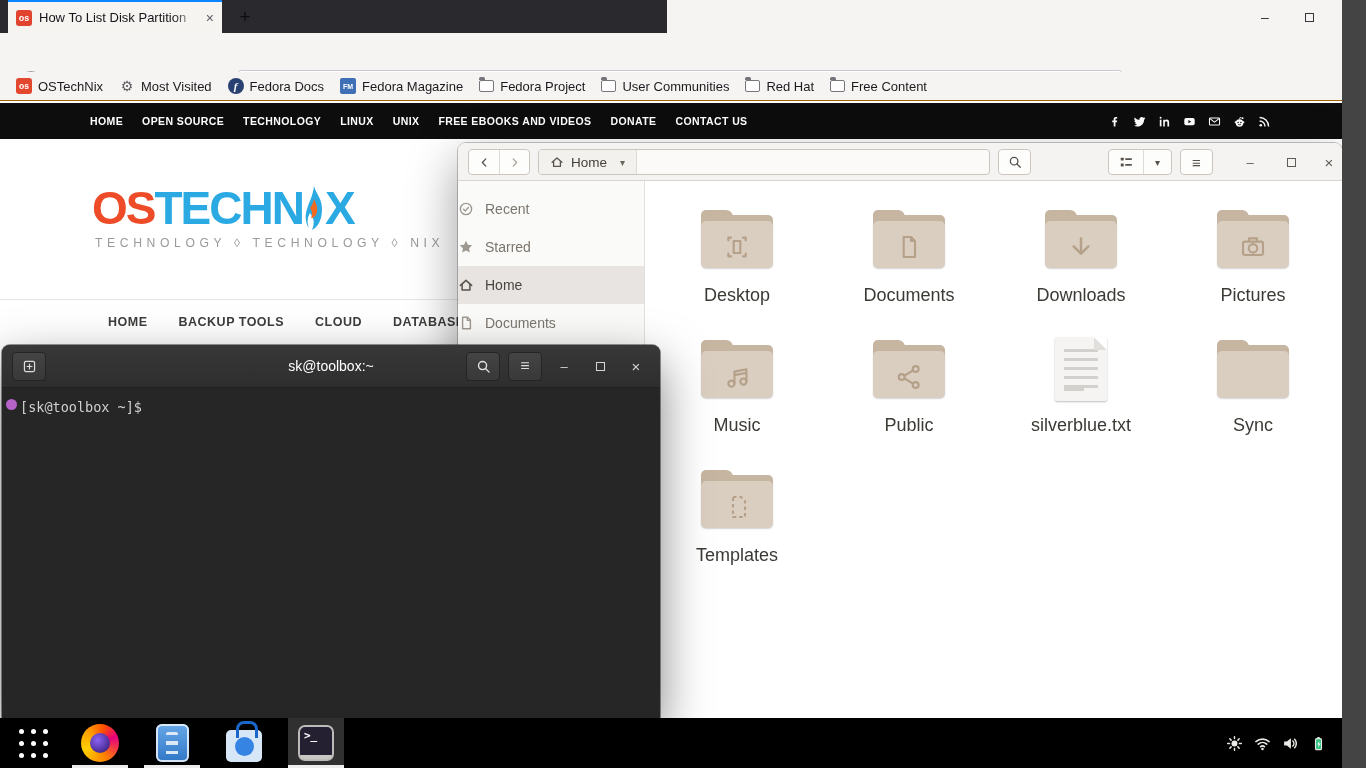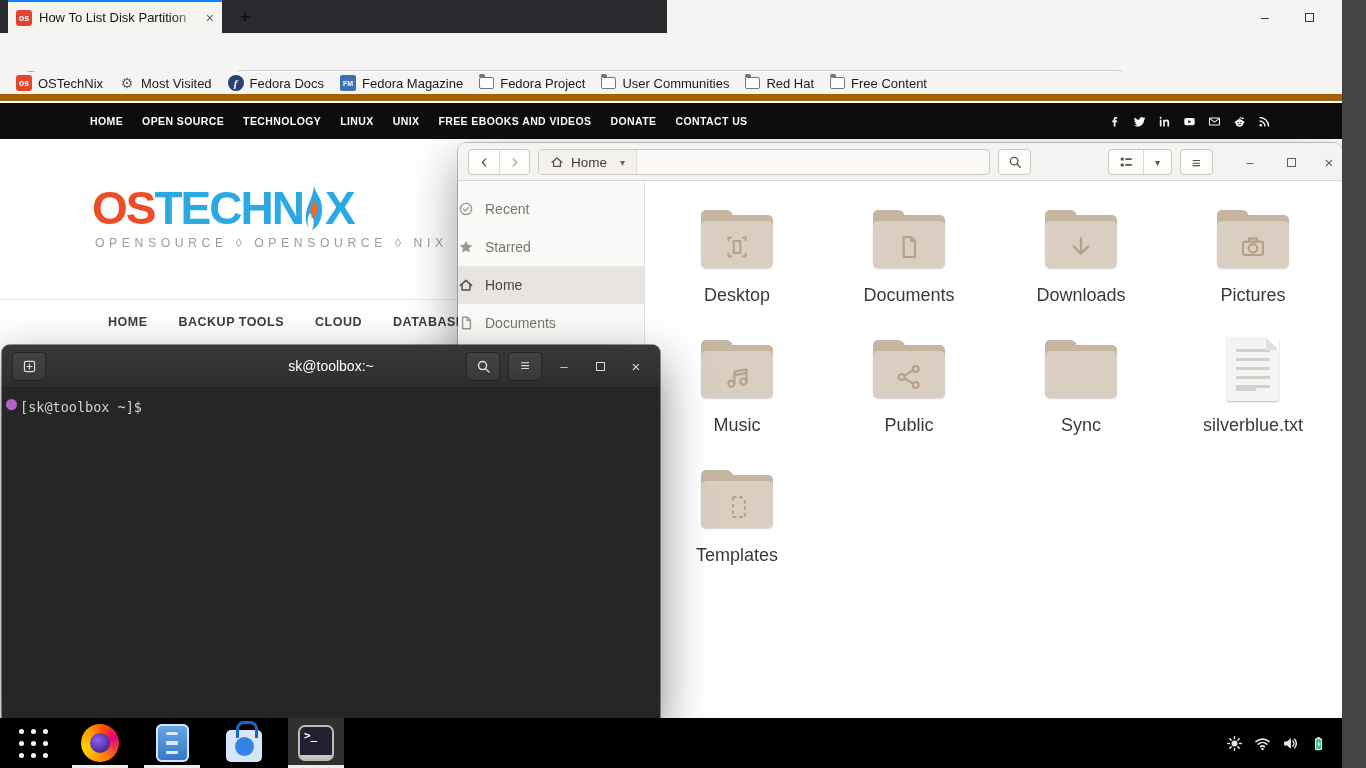--- a/index.html
+++ b/index.html
@@ -46,21 +46,21 @@
   .ri-lib{position:absolute;left:1228px;top:37px}
   .ri-side{position:absolute;left:1262px;top:37px}
   .ri-acct{position:absolute;left:1296px;top:37px}
   .ri-acct::after{content:"";position:absolute;right:2px;top:2px;width:7px;height:7px;
                   border-radius:50%;background:#30b5ff}
   .ri-sep{position:absolute;left:1330px;top:42px;width:1px;height:20px;background:#d4d4d9}
   .ri-menu{position:absolute;left:1334px;top:37px;font-size:19px;color:#3f3f44}
   .ri{position:relative}
 
   .ff-bm{position:absolute;left:0;top:72px;width:1366px;height:29px;background:#f5f4f2;
-         border-bottom:7px solid #a16207;display:flex;align-items:center;padding-left:8px}
+         border-bottom:1px solid #a16207;display:flex;align-items:center;padding-left:8px}
   .bm-item{display:flex;align-items:center;gap:6px;padding:2px 8px;border-radius:2px;
            font-size:13px;color:#1b1b1f;white-space:nowrap}
   .bm-ic{width:16px;height:16px;display:flex;align-items:center;justify-content:center;flex:none;position:relative}
   .bm-ic[data-icon="os"]{background:#e3472e;border-radius:3px}
   .bm-ic[data-icon="os"]::before{content:"os";color:#fff;font-size:8.5px;font-weight:700}
   .bm-ic[data-icon="gear"]::before{content:"⚙";font-size:14px;color:#5d5d63}
   .bm-ic[data-icon="fedora"]{background:#294172;border-radius:50%}
   .bm-ic[data-icon="fedora"]::before{content:"f";color:#fff;font-weight:700;font-size:11px;
       font-family:"Liberation Serif",serif;font-style:italic}
   .bm-ic[data-icon="fm"]{background:#3f6fb4;border-radius:2px}
@@ -544,21 +544,21 @@
 
       <div class="logo">
         <div class="logo-row">
           <span class="logo-txt logo-os">OS</span>
             <span class="logo-txt logo-techn">TECHN</span>
             <svg class="logo-flame" viewBox="0 0 20 46">
               <use href="#i-flame"></use>
             </svg>
             <span class="logo-txt logo-x">X</span>
         </div>
-        <div class="logo-tagline">OPENSOURCE ◊ OPENSOURCE ◊ NIX</div>
+        <div class="logo-tagline">TECHNOLOGY ◊ TECHNOLOGY ◊ NIX</div>
       </div>
 
       <div class="sub-rule"></div>
       <div class="site-subnav">
 
           <a class="subnav-link">HOME</a>
 
           <a class="subnav-link">BACKUP TOOLS</a>
 
           <a class="subnav-link">CLOUD</a>
@@ -729,42 +729,42 @@
                   <use href="#em-share"></use>
                 </svg>
               </div>
 
             </div>
             <div class="gi-label">Public</div>
           </div>
 
           <div class="gi">
             <div class="icon-slot">
-              <div class="folder">
-                <span class="folder-tab"></span>
-                <span class="folder-back"></span>
-                <span class="folder-body"></span>
-
-              </div>
-
-            </div>
-            <div class="gi-label">Sync</div>
-          </div>
-
-          <div class="gi">
-            <div class="icon-slot">
 
               <div class="tfile">
                 <span class="tfile-lines"></span>
                 <span class="tfile-last"></span>
                 <span class="tfile-fold"></span>
                 <span class="tfile-notch"></span>
               </div>
             </div>
             <div class="gi-label">silverblue.txt</div>
+          </div>
+
+          <div class="gi">
+            <div class="icon-slot">
+              <div class="folder">
+                <span class="folder-tab"></span>
+                <span class="folder-back"></span>
+                <span class="folder-body"></span>
+
+              </div>
+
+            </div>
+            <div class="gi-label">Sync</div>
           </div>
 
           <div class="gi">
             <div class="icon-slot">
               <div class="folder">
                 <span class="folder-tab"></span>
                 <span class="folder-back"></span>
                 <span class="folder-body"></span>
                 <svg class="emblem" viewBox="0 0 24 24">
                   <use href="#em-template"></use>

